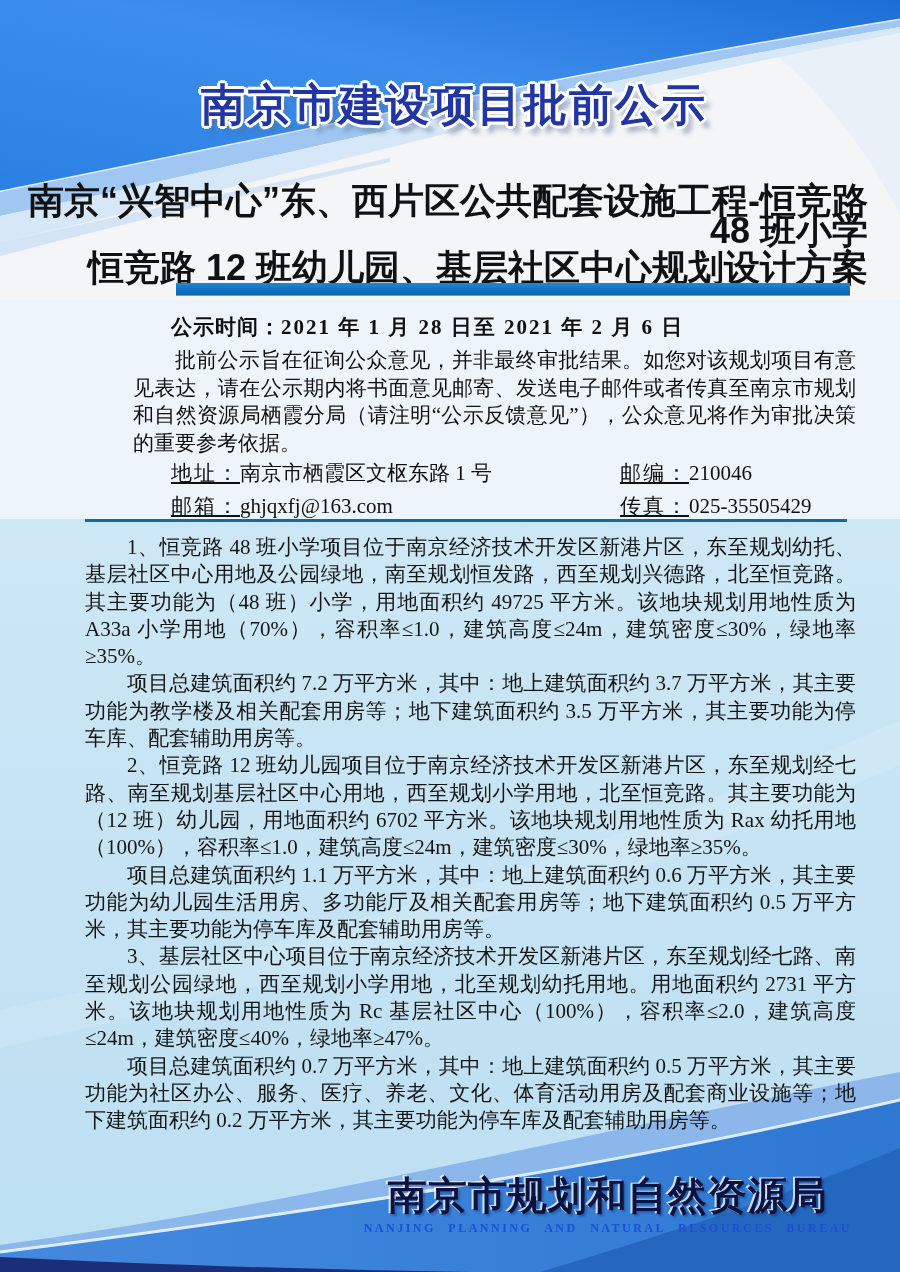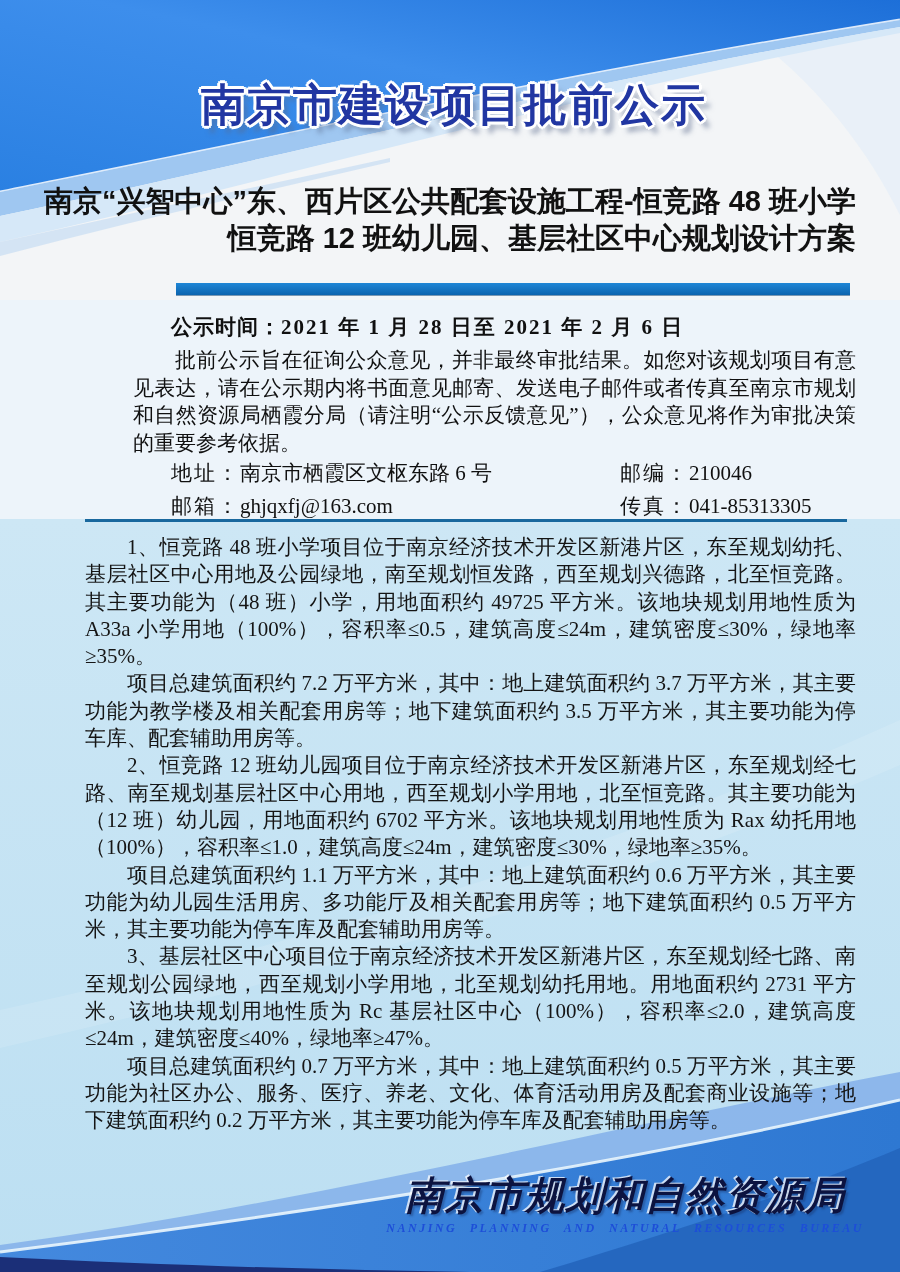--- a/index.html
+++ b/index.html
@@ -17,23 +17,23 @@
     text-align:center;font-family:"Liberation Sans",sans-serif;
     font-size:44px;font-weight:bold;letter-spacing:2px;color:#2136a2;
     text-shadow:
       -2px -2px 0 #fff, 2px -2px 0 #fff, -2px 2px 0 #fff, 2px 2px 0 #fff,
       0 -3px 0 #fff, 0 3px 0 #fff, -3px 0 0 #fff, 3px 0 0 #fff,
       6px 7px 5px rgba(90,105,140,.55);
   }
 
   
   .subtitle{
-    position:absolute;top:186px;right:44px;text-align:right;
+    position:absolute;top:186px;right:32px;text-align:right;
     font-family:"Liberation Sans",sans-serif;font-weight:bold;
-    font-size:29px;color:#111;line-height:30px;
+    font-size:36px;color:#111;line-height:30px;
   }
   .subtitle .sub2{margin-top:7px;}
 
   
   .bluebar{
     position:absolute;left:176px;top:283px;width:674px;height:12px;
     background:linear-gradient(#1e86d6,#0d64ae);
     box-shadow:0 1px 0 rgba(6,60,110,.5);
   }
 
@@ -43,21 +43,21 @@
     color:#101010;font-size:21px;margin-left:48px;
   }
   .contact p{margin:0;}
   .time{padding-left:38px;line-height:30px;margin-bottom:5px !important;}
   .time .tl{font-family:"Liberation Sans",sans-serif;font-weight:bold;letter-spacing:1px;}
   .time .tv{font-weight:bold;letter-spacing:2px;}
   .intro{
     text-align:justify;text-indent:2em;line-height:27.5px;
   }
   .crow{position:relative;padding-left:38px;line-height:33px;}
-  .crow .cl{letter-spacing:2px;}
+  .crow .cl{letter-spacing:2px;text-decoration:underline;}
   .crow .c2{position:absolute;left:487px;top:0;padding-left:0;text-align:right;}
 
   
   .rule{
     position:absolute;left:85px;top:519px;width:762px;height:3px;
     background:#19689e;
   }
 
   
   .overview{
@@ -68,21 +68,21 @@
     margin:0 0 3px 0;padding-left:23px;
     font-family:"Liberation Sans",sans-serif;
     font-size:23px;line-height:30px;color:#0b0b0b;letter-spacing:1px;
   }
   .overview p{
     margin:0;text-align:justify;text-indent:2em;line-height:27.3px;
   }
 
   
   .footer{
-    position:absolute;top:1174px;right:36px;text-align:center;font-style:italic;
+    position:absolute;top:1174px;right:48px;text-align:center;
   }
   .footer .cn{
     white-space:nowrap;font-weight:bold;font-size:39px;line-height:44px;
     color:#0c1340;letter-spacing:1px;
     text-shadow:-2px -1px 0 rgba(255,255,255,.75), 2px 2px 2px rgba(20,40,90,.35);
   }
   .footer .en{
     margin-top:2px;font-weight:bold;font-size:12px;line-height:16px;
     color:#1d4ed8;letter-spacing:2.5px;word-spacing:7px;white-space:nowrap;
   }
@@ -146,40 +146,40 @@
 
     <div class="bluebar"></div>
 
     <section class="contact">
       <p class="time">
         <span class="tl">公示时间：</span><span class="tv">2021 年 1 月 28 日至 2021 年 2 月 6 日</span>
       </p>
       <p class="intro">批前公示旨在征询公众意见，并非最终审批结果。如您对该规划项目有意见表达，请在公示期内将书面意见邮寄、发送电子邮件或者传真至南京市规划和自然资源局栖霞分局（请注明“公示反馈意见”），公众意见将作为审批决策的重要参考依据。</p>
       <div class="crow">
         <p>
-          <span class="cl">地址：</span><span>南京市栖霞区文枢东路 6 号</span>
+          <span class="cl">地址：</span><span>南京市栖霞区文枢东路 1 号</span>
         </p>
         <p class="c2">
           <span class="cl">邮编：</span><span>210046</span>
         </p>
       </div>
       <div class="crow">
         <p>
           <span class="cl">邮箱：</span><span>ghjqxfj@163.com</span>
         </p>
         <p class="c2">
-          <span class="cl">传真：</span><span>041-85313305</span>
+          <span class="cl">传真：</span><span>025-35505429</span>
         </p>
       </div>
     </section>
 
     <div class="rule"></div>
 
     <section class="overview">
-      <p>1、恒竞路 48 班小学项目位于南京经济技术开发区新港片区，东至规划幼托、基层社区中心用地及公园绿地，南至规划恒发路，西至规划兴德路，北至恒竞路。其主要功能为（48 班）小学，用地面积约 49725 平方米。该地块规划用地性质为 A33a 小学用地（100%），容积率≤0.5，建筑高度≤24m，建筑密度≤30%，绿地率≥35%。</p>
+      <p>1、恒竞路 48 班小学项目位于南京经济技术开发区新港片区，东至规划幼托、基层社区中心用地及公园绿地，南至规划恒发路，西至规划兴德路，北至恒竞路。其主要功能为（48 班）小学，用地面积约 49725 平方米。该地块规划用地性质为 A33a 小学用地（70%），容积率≤1.0，建筑高度≤24m，建筑密度≤30%，绿地率≥35%。</p>
       <p>项目总建筑面积约 7.2 万平方米，其中：地上建筑面积约 3.7 万平方米，其主要功能为教学楼及相关配套用房等；地下建筑面积约 3.5 万平方米，其主要功能为停车库、配套辅助用房等。</p>
       <p>2、恒竞路 12 班幼儿园项目位于南京经济技术开发区新港片区，东至规划经七路、南至规划基层社区中心用地，西至规划小学用地，北至恒竞路。其主要功能为（12 班）幼儿园，用地面积约 6702 平方米。该地块规划用地性质为 Rax 幼托用地（100%），容积率≤1.0，建筑高度≤24m，建筑密度≤30%，绿地率≥35%。</p>
       <p>项目总建筑面积约 1.1 万平方米，其中：地上建筑面积约 0.6 万平方米，其主要功能为幼儿园生活用房、多功能厅及相关配套用房等；地下建筑面积约 0.5 万平方米，其主要功能为停车库及配套辅助用房等。</p>
       <p>3、基层社区中心项目位于南京经济技术开发区新港片区，东至规划经七路、南至规划公园绿地，西至规划小学用地，北至规划幼托用地。用地面积约 2731 平方米。该地块规划用地性质为 Rc 基层社区中心（100%），容积率≤2.0，建筑高度≤24m，建筑密度≤40%，绿地率≥47%。</p>
       <p>项目总建筑面积约 0.7 万平方米，其中：地上建筑面积约 0.5 万平方米，其主要功能为社区办公、服务、医疗、养老、文化、体育活动用房及配套商业设施等；地下建筑面积约 0.2 万平方米，其主要功能为停车库及配套辅助用房等。</p>
     </section>
 
     <div class="footer">
       <div class="cn">南京市规划和自然资源局</div>
       <div class="en">NANJING PLANNING AND NATURAL RESOURCES BUREAU</div>

